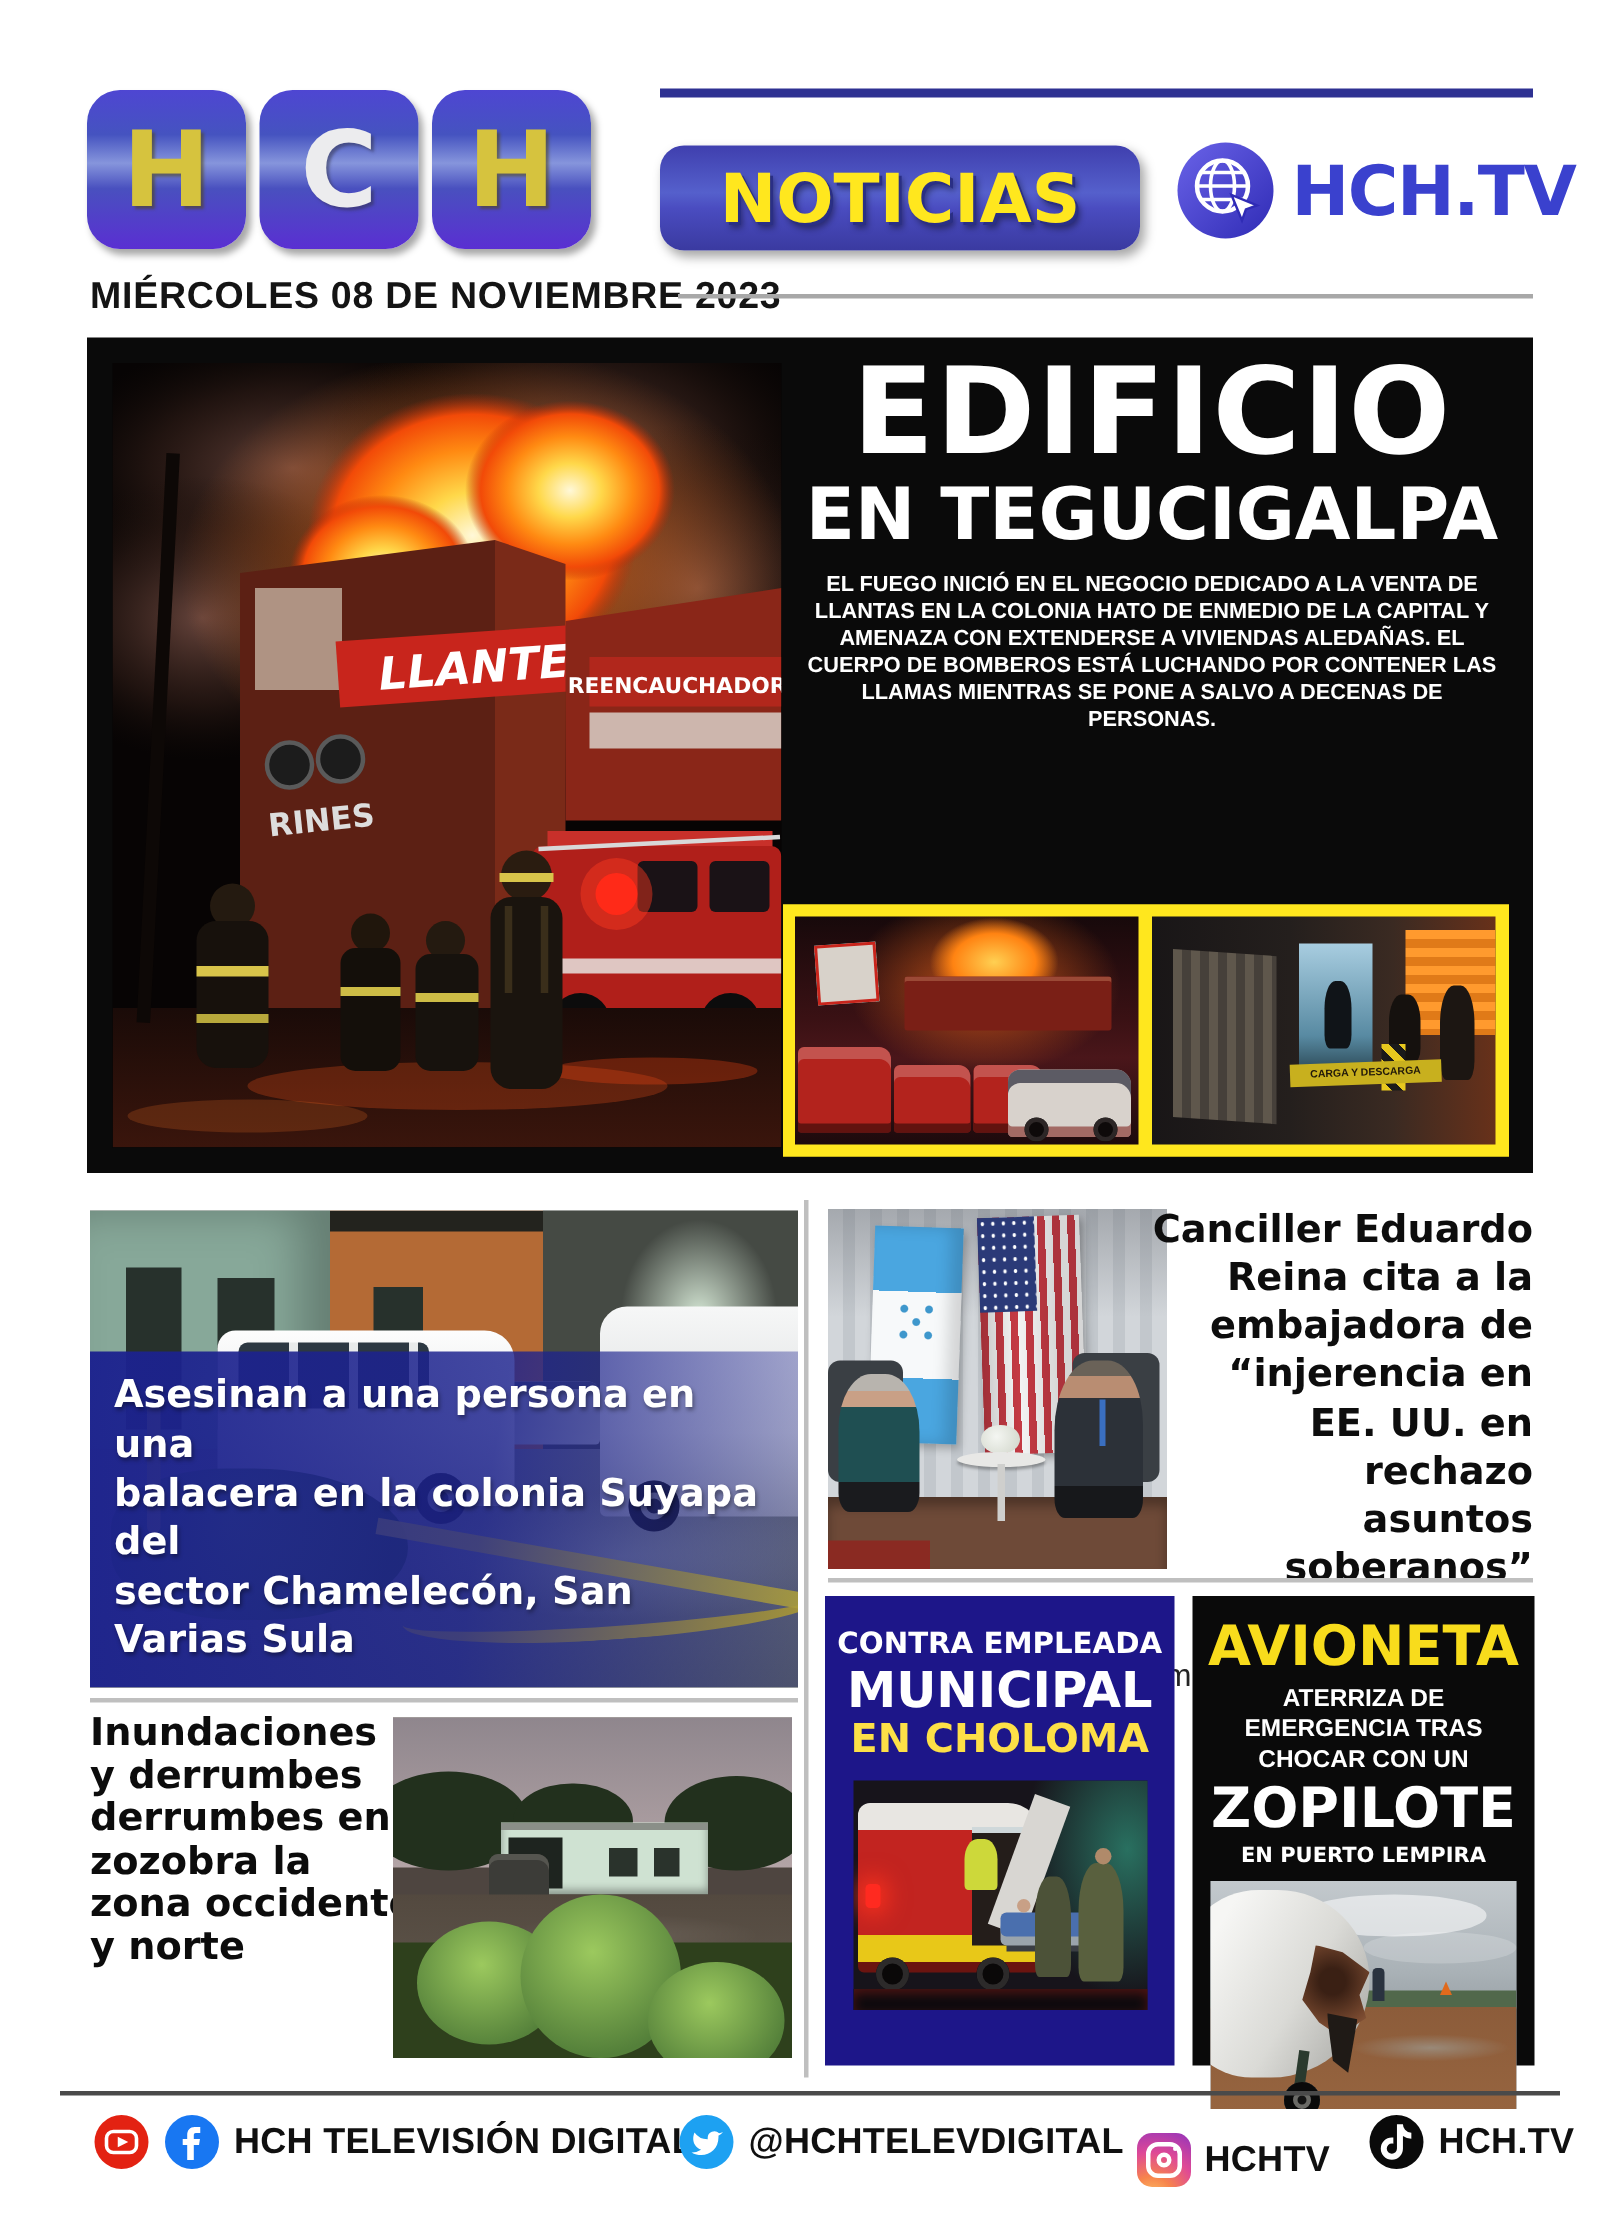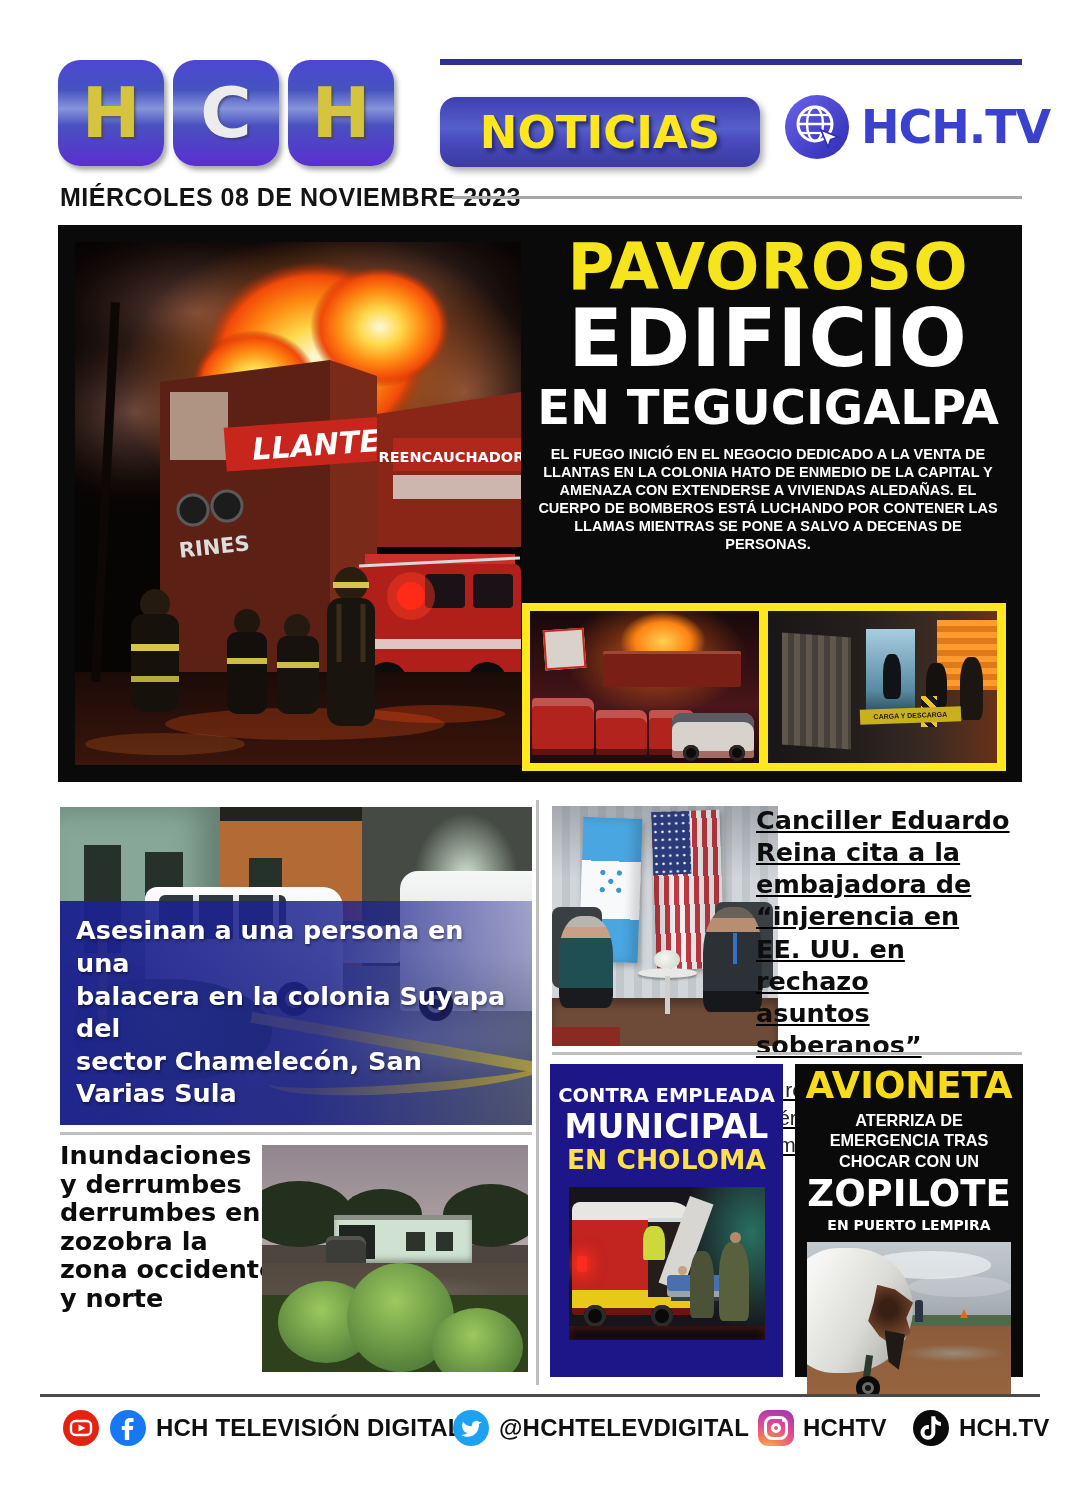--- a/index.html
+++ b/index.html
@@ -134,21 +134,21 @@
     background:linear-gradient(180deg,#b8b4ae 0 12%,#c9a086 12% 24%,#1f4f52 24% 78%,#1a1b1e 78%);}
   .cz-person-m{position:absolute;right:7%;top:42%;width:26%;height:44%;border-radius:44% 40% 12% 12%;
     background:linear-gradient(180deg,#6a6258 0 10%,#b98d72 10% 24%,#2c3138 24% 80%,#17181b 80%);}
   .cz-tie{position:absolute;right:18%;top:53%;width:4px;height:13%;background:#3a6fc0;}
   .cz-table{position:absolute;left:38%;top:62%;width:26%;height:30%;}
   .cz-table-top{position:absolute;left:0;top:18%;width:100%;height:14%;border-radius:50%;background:#e8e8e6;
     box-shadow:0 2px 2px rgba(0,0,0,.3);}
   .cz-table-stem{position:absolute;left:46%;top:30%;width:8%;height:52%;background:#cfcfcd;}
   .cz-flowers{position:absolute;left:28%;top:-6%;width:44%;height:26%;border-radius:50%;
     background:radial-gradient(circle at 40% 40%,#f4f6f2,#cfd4c8);}
-  .canciller-text{position:absolute;left:756px;top:804px;width:266px;text-align:left;text-decoration:underline;}
+  .canciller-text{position:absolute;left:756px;top:804px;width:266px;text-align:right;}
   .canciller-text .hl{font-family:"DejaVu Sans",sans-serif;font-weight:bold;font-size:25.5px;line-height:1.26;color:#0d0d0d;}
   .canciller-text .dt{margin-top:15px;font-size:21px;line-height:1.32;color:#242424;}
 
   
   .floods-head{position:absolute;left:60px;top:1141px;width:220px;}
   .floods-head div{font-family:"DejaVu Sans",sans-serif;font-weight:bold;font-size:25.5px;line-height:1.12;color:#0c0c0c;}
   .floods-detail{position:absolute;left:60px;top:1314px;width:215px;}
   .floods-detail div{font-size:21.5px;line-height:1.3;color:#1c1c1c;}
   .floods-photo{left:262px;top:1145px;width:266px;height:227px;background:#4e4540;}
   .fl-sky{position:absolute;left:0;top:0;width:100%;height:44%;background:linear-gradient(180deg,#8f868d,#b3a4a6);}
@@ -184,21 +184,21 @@
   .am-wheel{position:absolute;width:22px;height:22px;border-radius:50%;background:#0a0808;box-shadow:inset 0 0 0 4px #2c2a2a;}
   .am-stretcher{position:absolute;left:50%;top:58%;width:32%;height:10%;background:#4a6fae;border-radius:4px;
     box-shadow:0 6px 0 #9aa4ac,0 14px 0 -4px #3a3e44;}
   .am-medic{position:absolute;border-radius:40% 40% 12% 12%;background:#59603e;}
   .am-head{position:absolute;border-radius:50%;background:#b08a6a;}
   .am-vest{position:absolute;left:38%;top:26%;width:11%;height:22%;border-radius:40% 40% 10% 10%;background:#cdd83a;}
   .am-ground{position:absolute;left:0;bottom:0;width:100%;height:9%;background:#0c0a0e;
     box-shadow:inset 0 3px 8px rgba(200,40,30,.35);}
 
   .avioneta{position:absolute;left:795px;top:1064px;width:228px;height:313px;background:#0a0a0a;
-    text-align:center;box-sizing:border-box;padding-top:3px;}
+    text-align:center;box-sizing:border-box;padding-top:15px;}
   .av-kicker{font-family:"DejaVu Sans",sans-serif;font-weight:bold;font-size:37px;line-height:1;color:#f8dc1c;}
   .av-l2{font-weight:bold;font-size:16.3px;line-height:1.25;color:#fff;margin:6px auto 0;width:192px;}
   .av-l3{font-family:"DejaVu Sans",sans-serif;font-weight:bold;font-size:37px;line-height:1;color:#fff;margin-top:4px;}
   .av-l4{font-family:"DejaVu Sans",sans-serif;font-weight:bold;font-size:14px;line-height:1;color:#fff;margin-top:6px;}
   .plane-photo{position:relative;width:204px;height:152px;margin:10px auto 0;background:#9aa2a7;overflow:hidden;}
   .pl-sky{position:absolute;left:0;top:0;width:100%;height:56%;background:linear-gradient(180deg,#c3c9cd 0%,#aab2b7 70%,#9aa2a7 100%);}
   .pl-cloud{position:absolute;border-radius:50%;background:rgba(255,255,255,.55);}
   .pl-treeline{position:absolute;left:0;top:48%;width:100%;height:8%;background:#51684b;}
   .pl-ground{position:absolute;left:0;top:55%;width:100%;height:45%;
     background:radial-gradient(ellipse 70px 12px at 72% 40%,rgba(160,165,160,.6),rgba(0,0,0,0) 75%),
@@ -353,21 +353,20 @@
           <rect x="258" y="340" width="36" height="6" fill="#d8c44a"></rect>
           <rect x="252" y="356" width="48" height="128" rx="14" fill="#1a140e"></rect>
           <line x1="264" y1="362" x2="264" y2="420" stroke="#3a2e1a" stroke-width="5"></line>
           <line x1="288" y1="362" x2="288" y2="420" stroke="#3a2e1a" stroke-width="5"></line>
         </g>
         <rect x="26" y="60" width="9" height="380" fill="#0d0806" transform="rotate(3 30 250)"></rect>
       </svg>
     </div>
 
     <div class="main-right">
-      <div class="ms-kicker">PAVOROSO</div>
       <div class="ms-big">EDIFICIO</div>
       <div class="ms-bottom">EN TEGUCIGALPA</div>
       <div class="ms-body">EL FUEGO INICIÓ EN EL NEGOCIO DEDICADO A LA VENTA DE LLANTAS EN LA COLONIA HATO DE ENMEDIO DE LA CAPITAL Y AMENAZA CON EXTENDERSE A VIVIENDAS ALEDAÑAS. EL CUERPO DE BOMBEROS ESTÁ LUCHANDO POR CONTENER LAS LLAMAS MIENTRAS SE PONE A SALVO A DECENAS DE PERSONAS.</div>
     </div>
 
     <div class="inset-wrap">
       <div class="inset inset-left">
         <div class="il-sign"></div>
         <div class="il-band"></div>
         <div class="il-truck il-t1"></div>
@@ -545,21 +544,21 @@
   </div>
 
   <div class="fgroup" style="left:452px;">
     <svg class="icon38" viewBox="0 0 38 38">
       <circle cx="19" cy="19" r="18" fill="#1da1f2"></circle>
       <path d="M30 12.4c-.8.4-1.7.6-2.6.8a4.4 4.4 0 0 0-7.6 3v1a10.6 10.6 0 0 1-8.8-4.5s-3.6 8 4.4 11.5a11 11 0 0 1-6.4 1.8c8.1 4.5 18 0 18-10.3 0-.3 0-.5-.1-.8a7.3 7.3 0 0 0 3.1-2.5z" fill="#fff"></path>
     </svg>
     <span class="lbl">@HCHTELEVDIGITAL</span>
   </div>
 
-  <div class="fgroup" style="left:758px;">
+  <div class="fgroup" style="left:758px;margin-top:12px;">
     <span class="ig-box">
       <span class="ig-frame"></span>
       <span class="ig-lens"></span>
       <span class="ig-dot"></span>
     </span>
     <span class="lbl">HCHTV</span>
   </div>
 
   <div class="fgroup" style="left:912px;">
     <svg class="icon38" viewBox="0 0 38 38">

